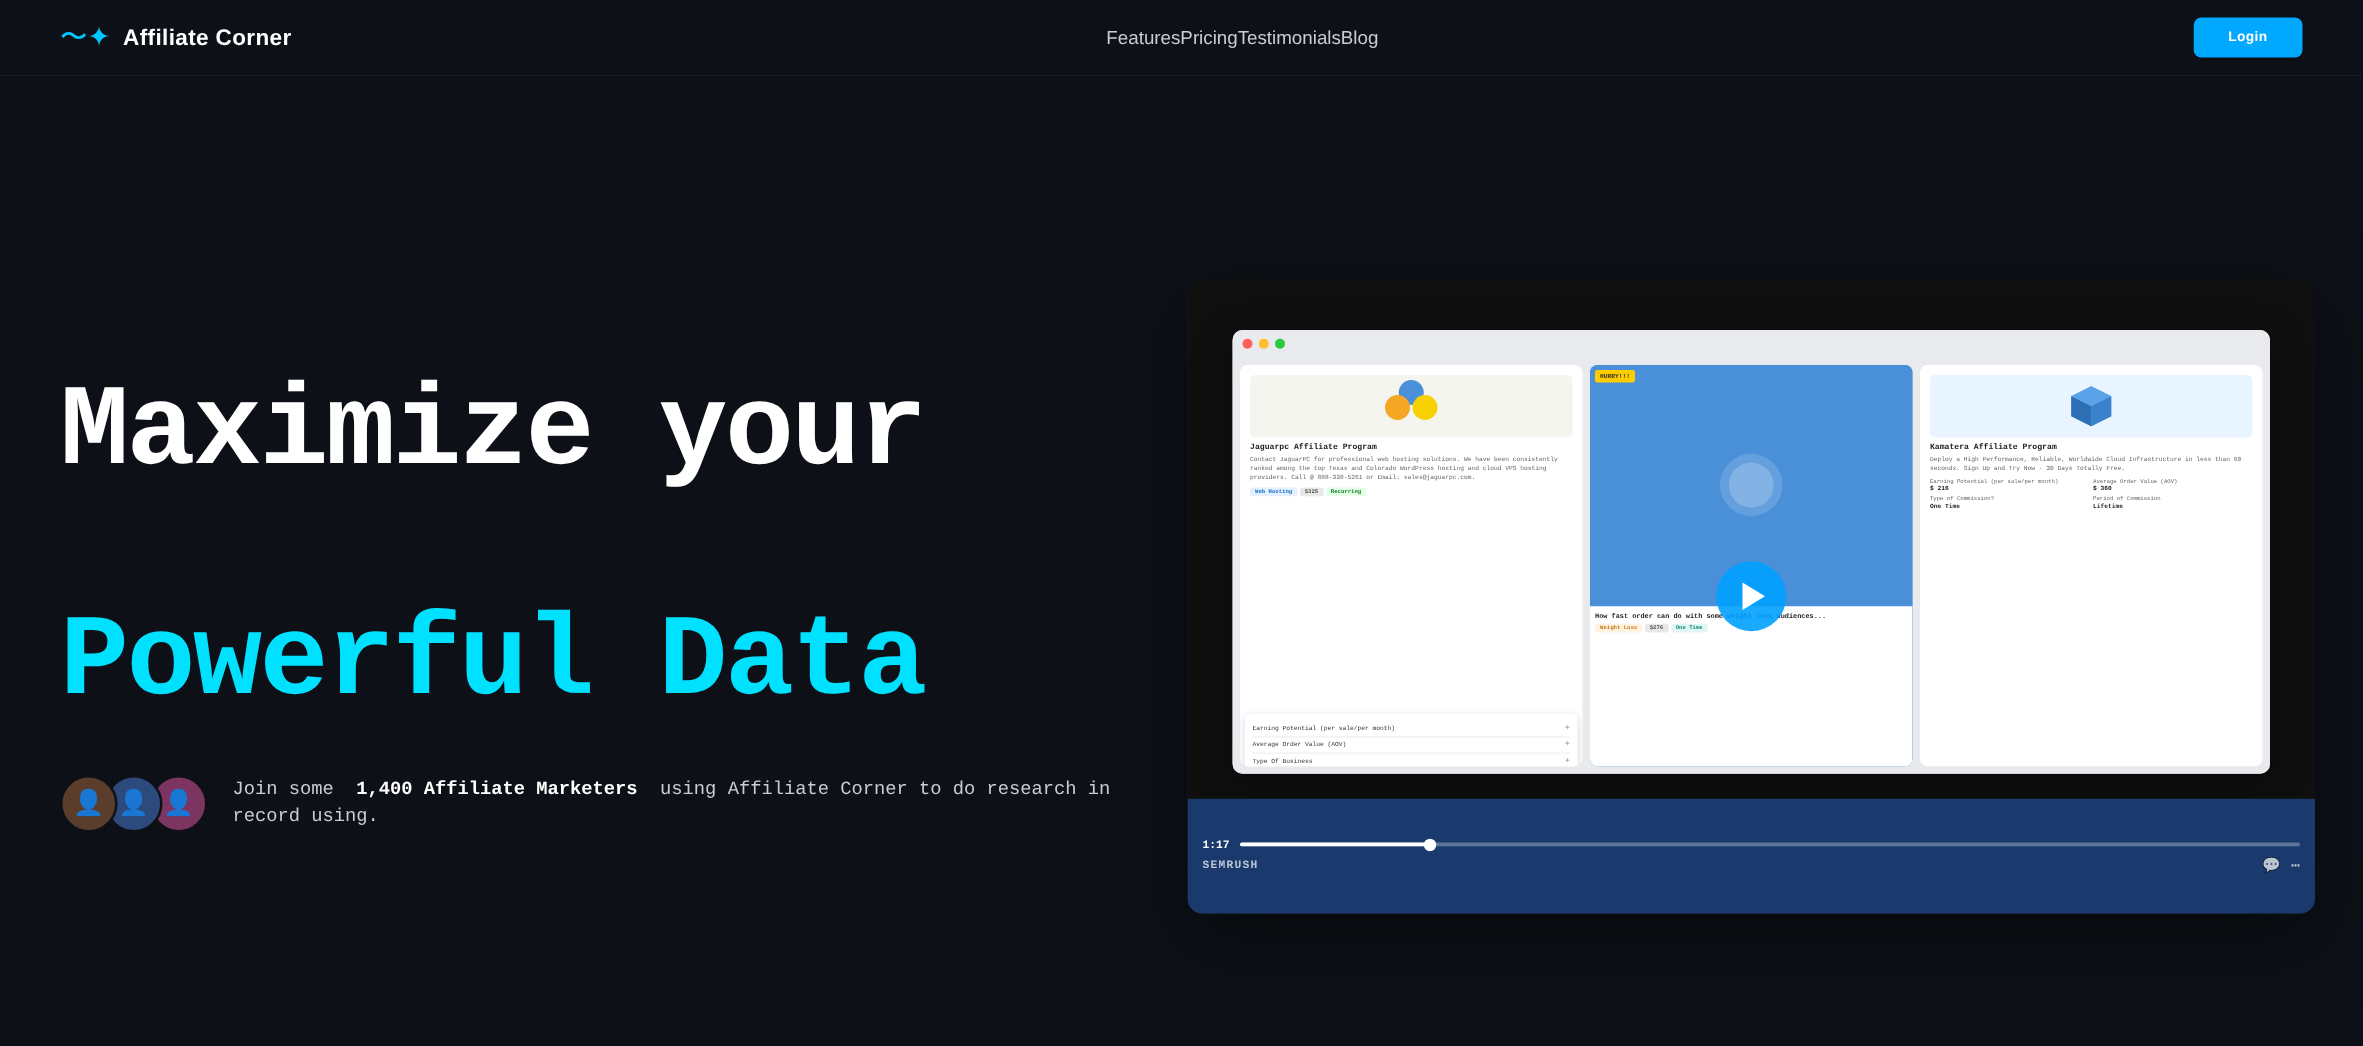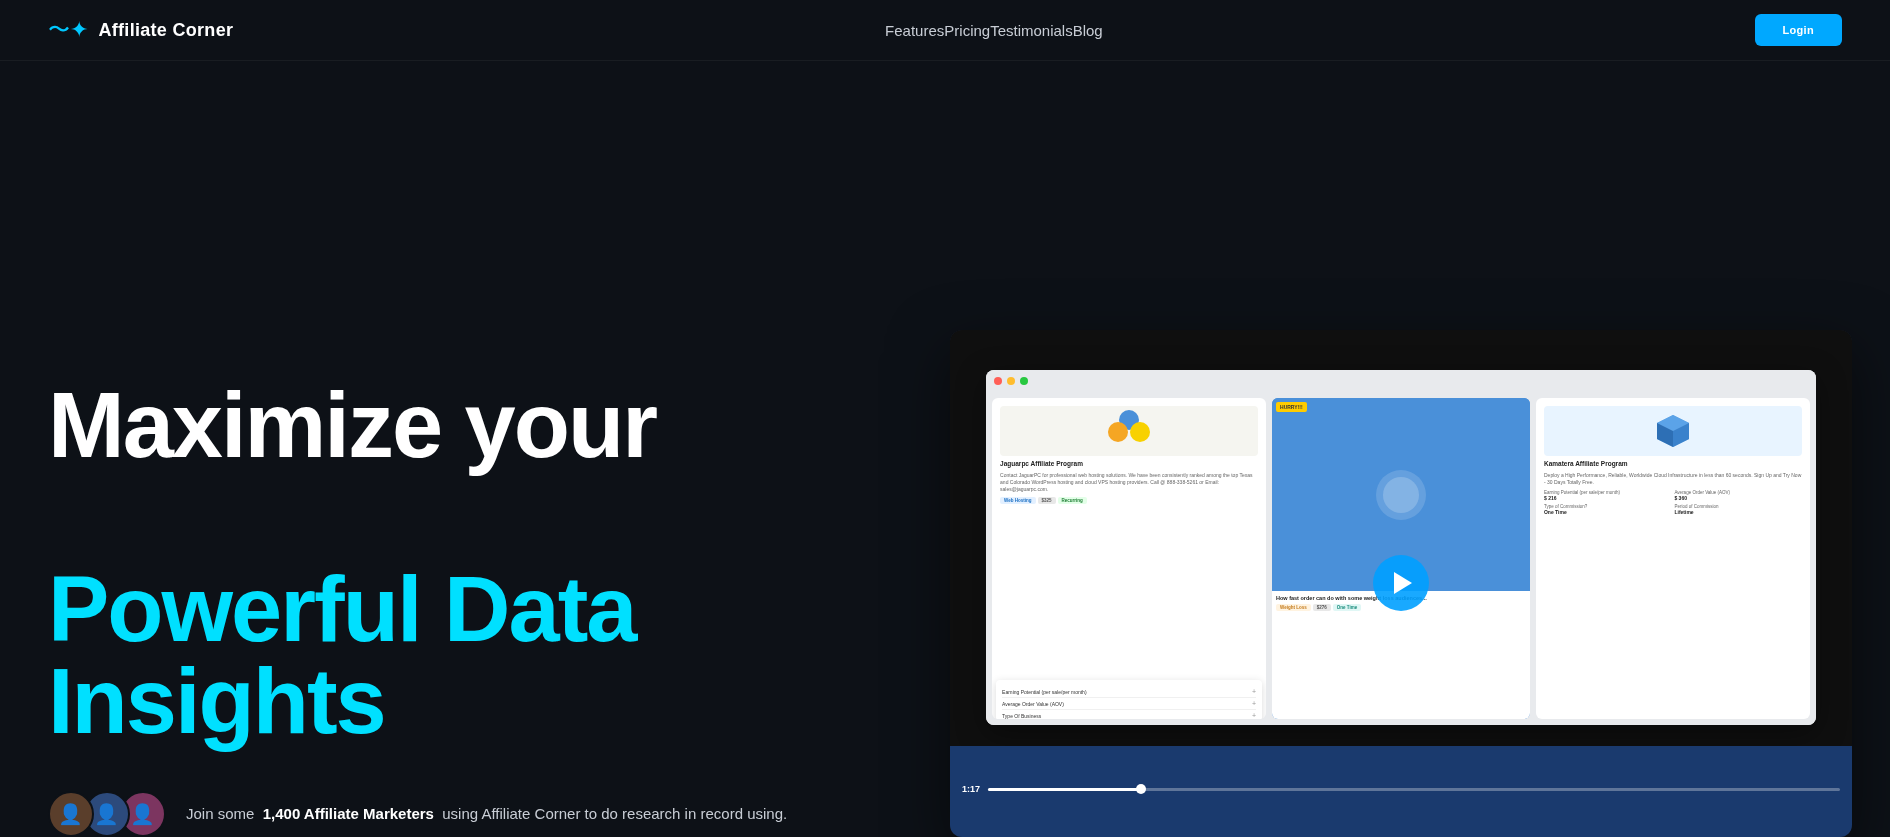--- a/index.html
+++ b/index.html
@@ -56,24 +56,25 @@
       border-radius: 6px;
       font-size: 11px;
       font-weight: 600;
       cursor: pointer;
       letter-spacing: 0.3px;
     }
 
     
     .hero {
       display: flex;
-      align-items: flex-end;
+      align-items: center;
       justify-content: space-between;
       padding: 48px 38px 0 48px;
       min-height: 776px;
+      font-family: Liberation Mono, monospace;
     }
     .hero-left {
       flex: 0 0 48%;
       padding-top: 20px;
     }
     .hero-headline {
       font-size: 92px;
       font-weight: 900;
       line-height: 1.0;
       letter-spacing: -2px;
@@ -400,21 +401,20 @@
   </div>
 </nav>
 
 <section class="hero">
 
   <div class="hero-left">
     <h1 class="hero-headline">
       <span class="white">Maximize</span><span class="white"> your</span><br>
       <br>
       <span class="cyan">Powerful Data</span><br>
-      <span class="cyan">Insights</span>
     </h1>
 
 
     <div class="social-proof">
       <div class="avatar-group">
         <div class="avatar">
           <span class="avatar-face">👤</span>
         </div>
         <div class="avatar">
           <span class="avatar-face">👤</span>
@@ -532,18 +532,27 @@
 
         <div class="video-controls">
           <div class="progress-bar-container">
             <span class="time-label">1:17</span>
             <div class="progress-track">
               <div class="progress-fill">
                 <div class="progress-thumb"></div>
               </div>
             </div>
           </div>
+          <div class="controls-row">
+            <div class="ctrl-logos">
+              <span class="ctrl-logo">SEMRUSH</span>
+            </div>
+            <div class="ctrl-right">
+              <span class="ctrl-icon">💬</span>
+              <span class="ctrl-icon">⋯</span>
+            </div>
+          </div>
         </div>
 
       </div>
     </div>
   </div>
 </section>
 
 </body></html>

